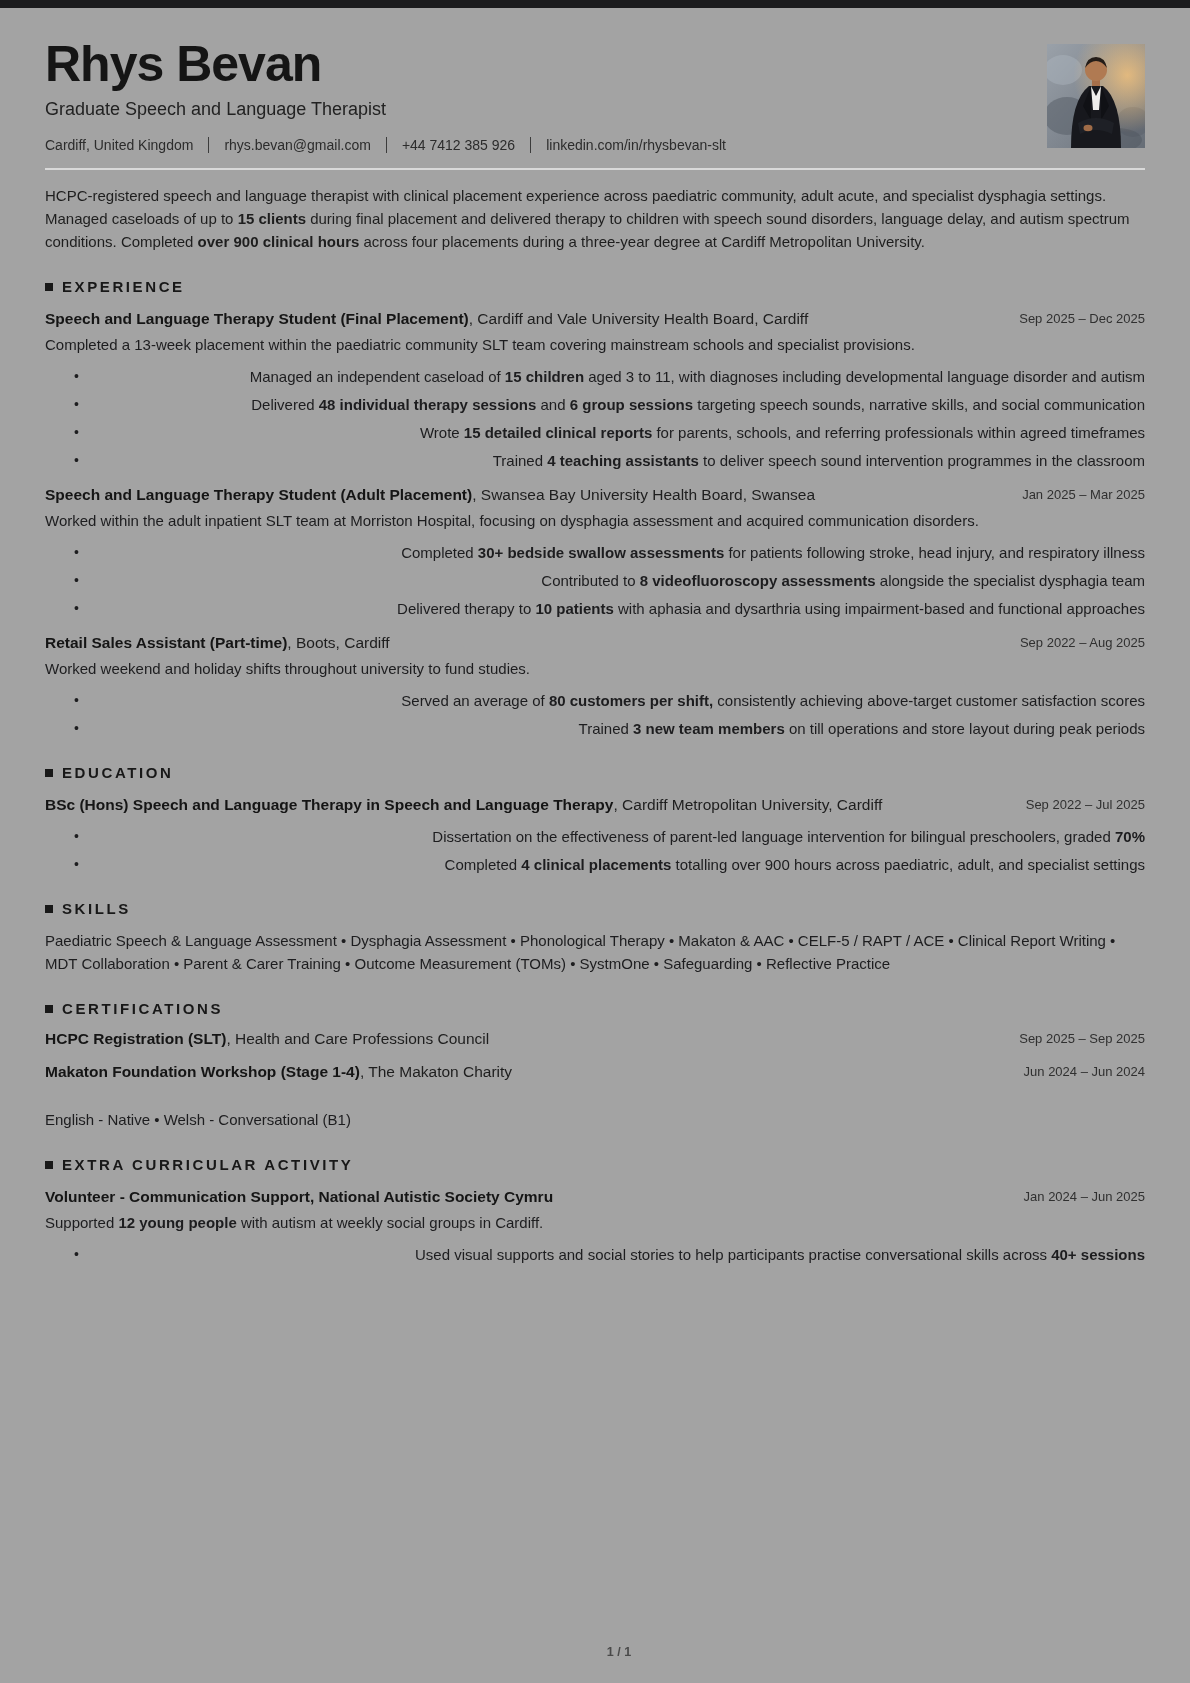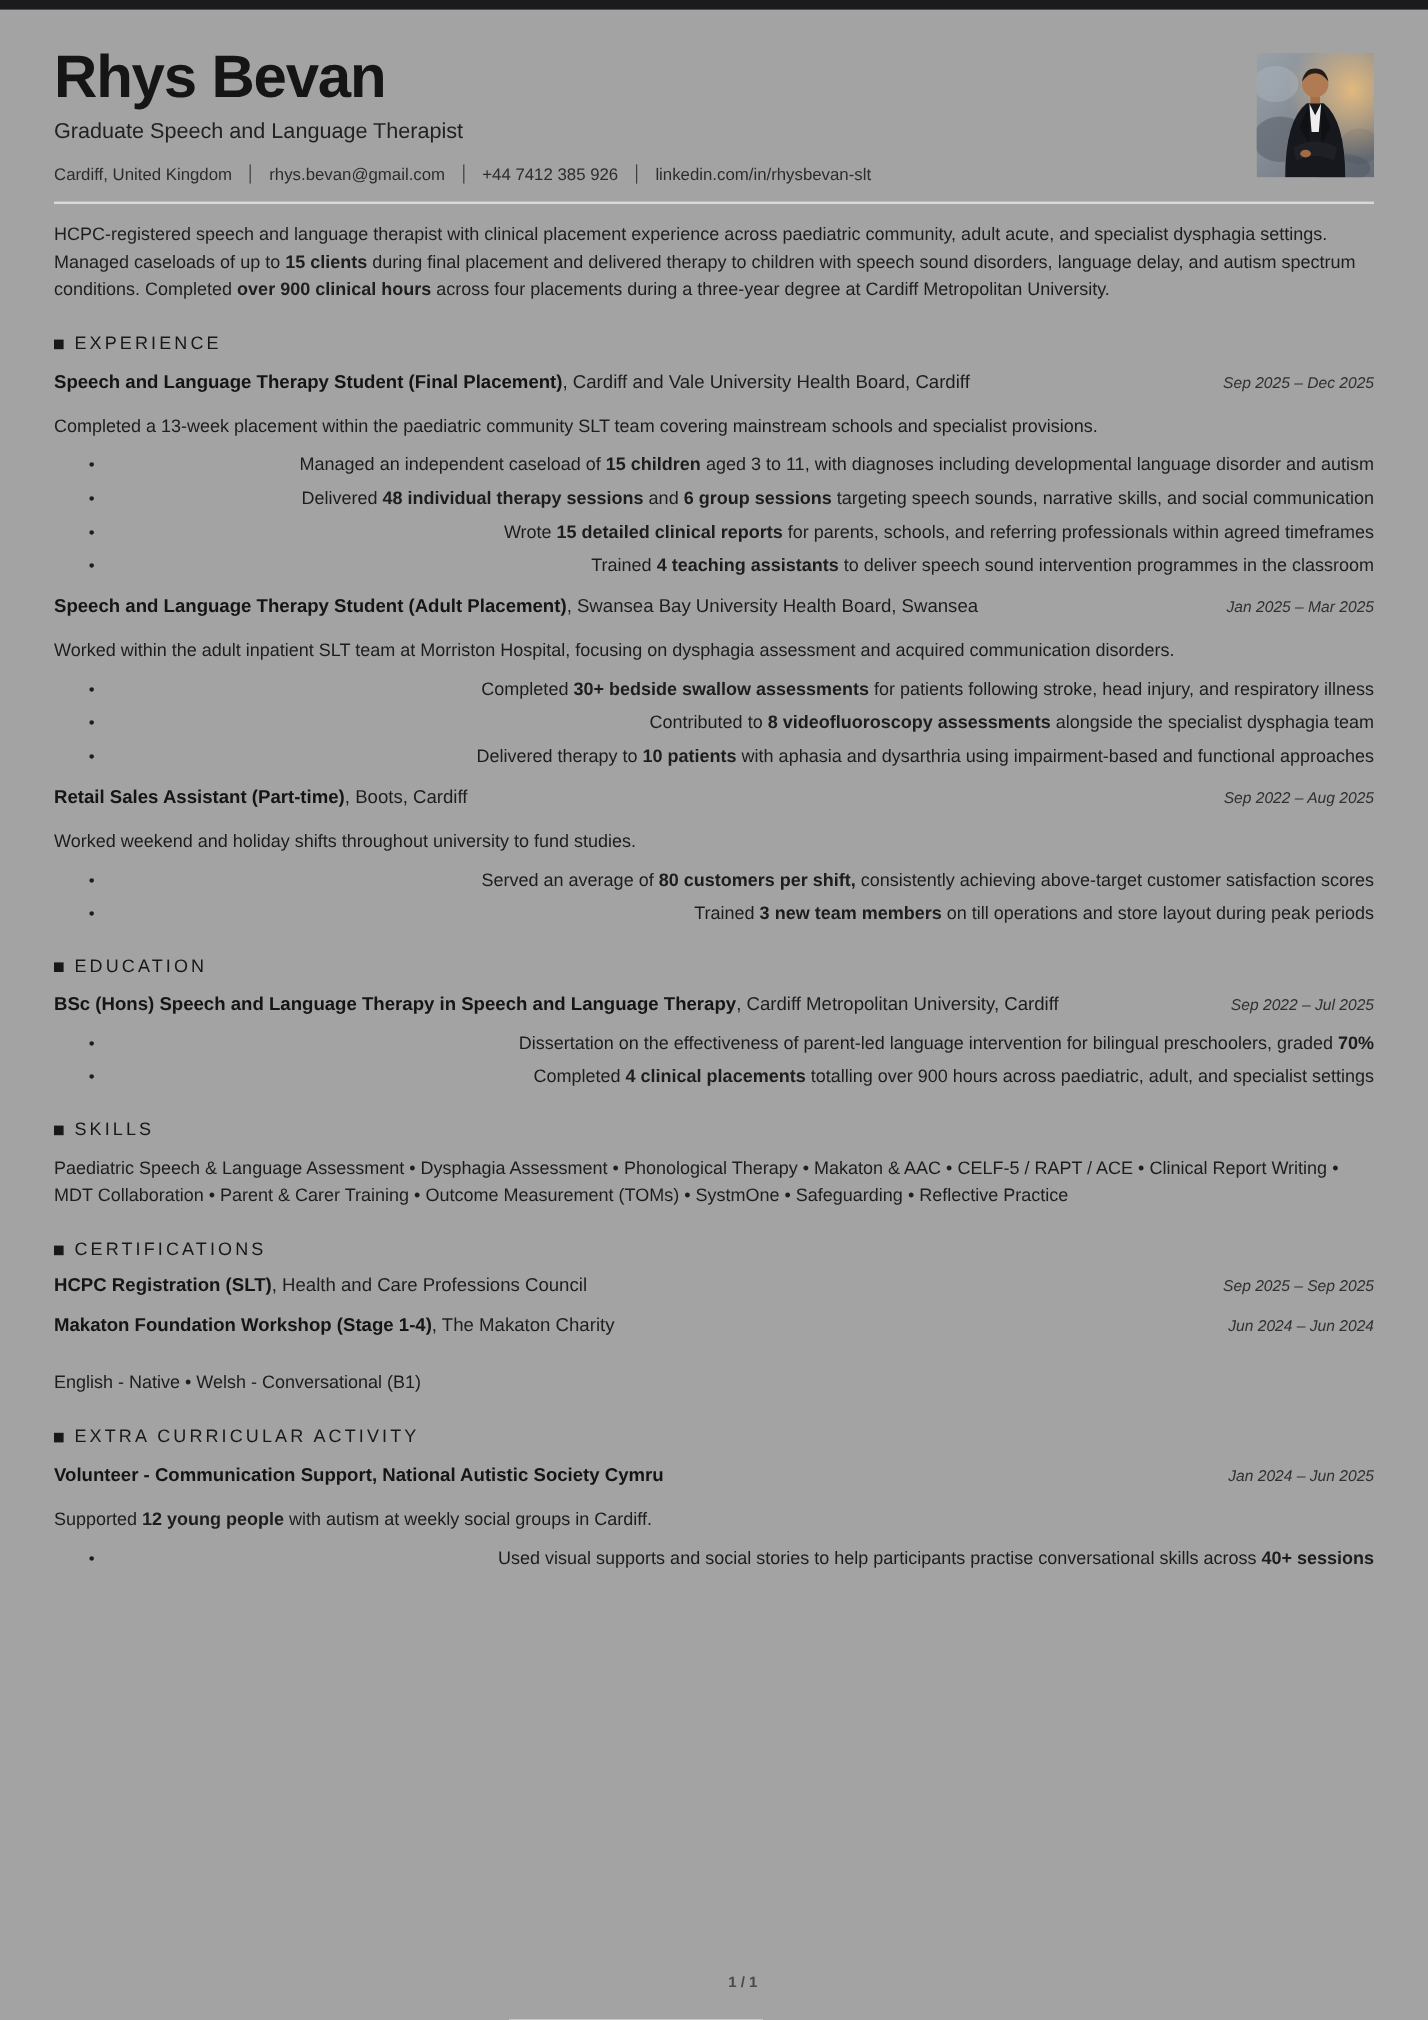--- a/index.html
+++ b/index.html
@@ -10,29 +10,29 @@
 
   .name { margin-top:30px; font-size:50px; line-height:1.06; font-weight:700; letter-spacing:-1px; color:#151515; }
   .jobtitle { margin-top:8px; font-size:18px; color:#222; }
   .contact { display:flex; align-items:center; margin-top:17px; font-size:14px; color:#2c2c2c; }
   .contact .sep { width:1px; height:16px; background:#3c3c3c; margin:0 15px; }
   .divider { height:2px; background:#d9d9d9; margin-top:15px; }
 
   .summary { margin-top:14px; font-size:15px; line-height:23px; color:#1e1e1e; }
 
   .section { margin-top:25px; }
-  .sec-head { display:flex; align-items:center; font-size:15px; font-weight:400; letter-spacing:2.6px; color:#181818; }
+  .sec-head { display:flex; align-items:center; font-size:15px; font-weight:700; letter-spacing:2.6px; color:#181818; }
   .sec-square { width:8px; height:8px; background:#181818; margin-right:9px; flex:0 0 auto; }
 
   .entry { margin-top:13px; }
   .entry-head { display:flex; justify-content:space-between; align-items:flex-start; font-size:15.5px; line-height:22px; }
   .entry-title { font-weight:700; color:#151515; }
   .entry-sub { color:#1e1e1e; }
-  .entry-dates { font-style:italic; font-size:13px; color:#303030; white-space:nowrap; padding-left:22px; flex:0 0 auto; }
-  .entry-desc { margin-top:14px; font-size:15px; line-height:23px; }
+  .entry-dates { font-size:13px; color:#303030; white-space:nowrap; padding-left:22px; flex:0 0 auto; }
+  .entry-desc { margin-top:3px; font-size:15px; line-height:23px; }
 
   ul.bullets { list-style:none; margin:10px 0 4px 0; padding:0 0 0 43px;text-align:right; }
   ul.bullets li { position:relative; font-size:15px; line-height:21px; margin-bottom:7px; }
   ul.bullets li::before { content:"•"; position:absolute; left:-14px; top:0; font-size:14px; }
 
   b { font-weight:700; }
 
   .joined-line { margin-top:12px; font-size:15px; line-height:23px; }
 
   .cert .entry { margin-top:11px; }

